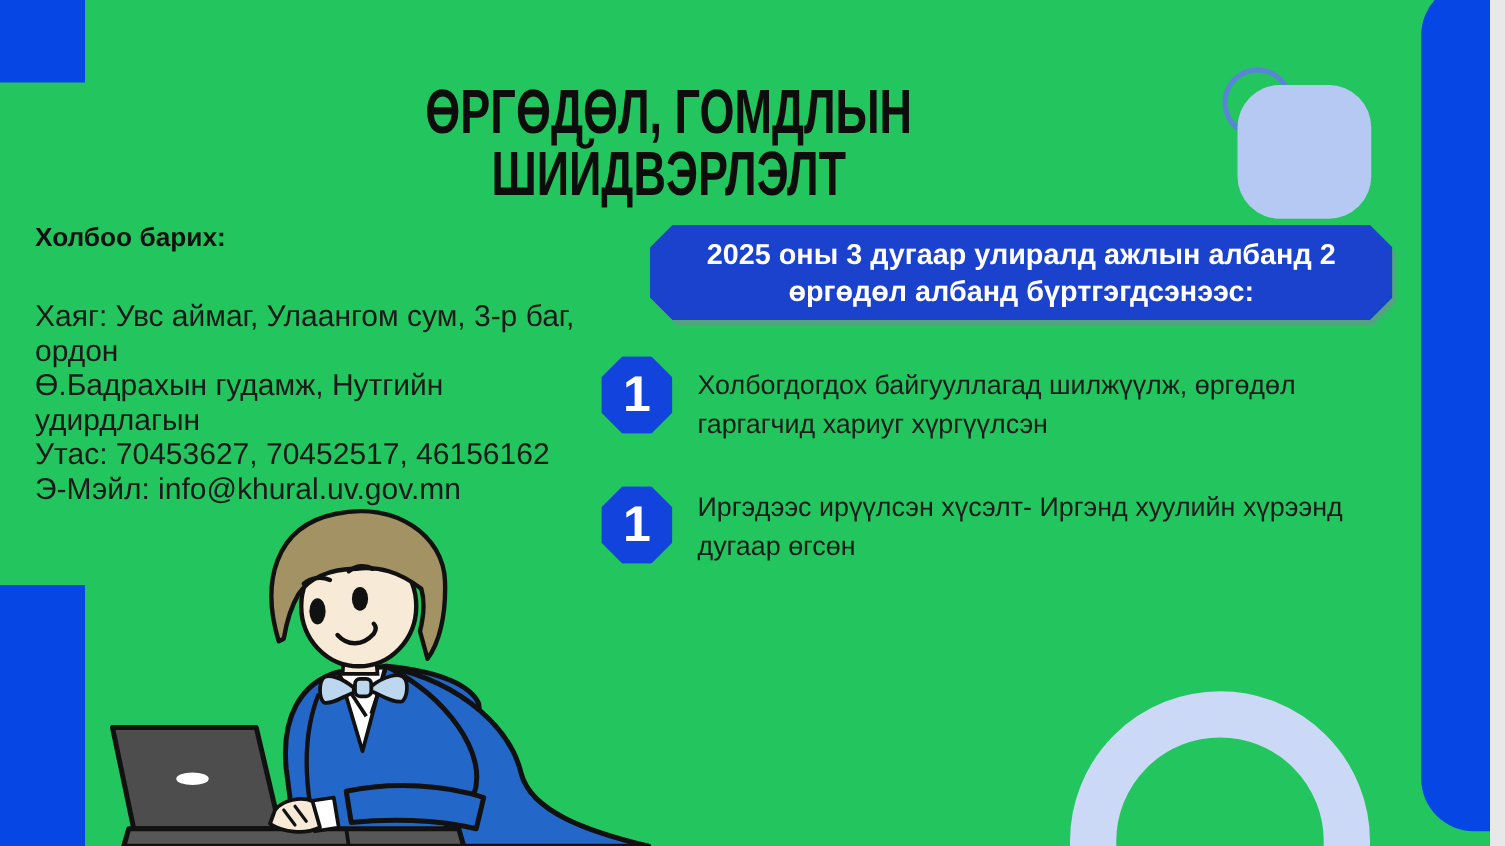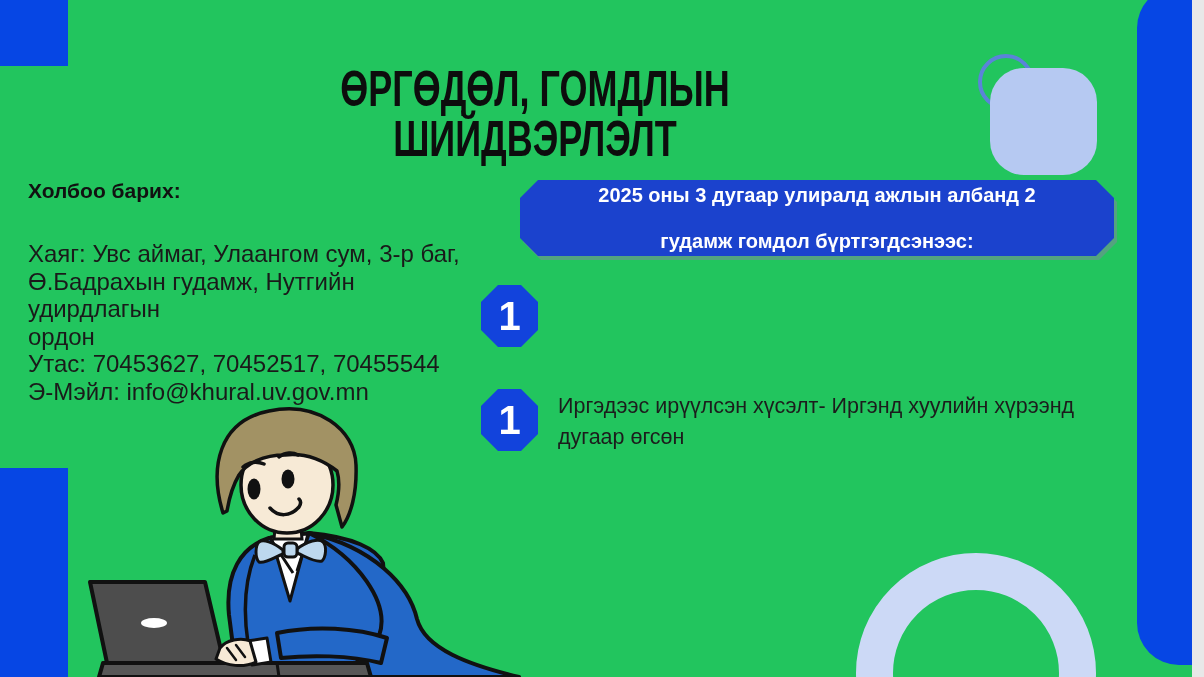--- a/index.html
+++ b/index.html
@@ -24,22 +24,22 @@
     transform:scaleX(.72); transform-origin:50% 0;}
   
   .contact-heading{position:absolute; left:28px; top:179px; width:445px; text-align:left;
     font-size:21px; font-weight:bold; color:#111;}
   .contact-lines{position:absolute; left:28px; top:240px; width:460px;
     font-size:24px; line-height:27.5px; color:#1a1a1a;}
   
   .banner-wrap{position:absolute; left:520px; top:180px;
     filter:drop-shadow(3px 4px 0 rgba(125,135,155,.55));}
   .banner{width:594px; height:76px; background:#1b42cd; color:#ffffff;
-    display:flex; flex-direction:column; justify-content:space-between; text-align:center;
-    font-size:20px; font-weight:bold; line-height:30px;
+    display:flex; flex-direction:column; justify-content:center; text-align:center;
+    font-size:23px; font-weight:bold; line-height:30px;
     clip-path:polygon(18px 0,calc(100% - 18px) 0,100% 18px,100% calc(100% - 18px),
       calc(100% - 18px) 100%,18px 100%,0 calc(100% - 18px),0 18px);}
   
   .item-badge{position:absolute; left:481px; width:57px; height:62px; background:#1243dc;
     display:flex; align-items:center; justify-content:center;
     color:#fff; font-size:40px; font-weight:bold;
     clip-path:polygon(17px 0,calc(100% - 17px) 0,100% 17px,100% calc(100% - 17px),
       calc(100% - 17px) 100%,17px 100%,0 calc(100% - 17px),0 17px);
     filter:drop-shadow(2px 3px 1px rgba(120,130,150,.35));}
   .badge-1{top:285px;} .badge-2{top:389px;}
@@ -62,34 +62,35 @@
   <div class="bar-right"></div>
 
   <div class="title">
     <div>ӨРГӨДӨЛ, ГОМДЛЫН</div>
     <div>ШИЙДВЭРЛЭЛТ</div>
   </div>
 
   <div class="contact-heading">Холбоо барих:</div>
   <div class="contact-lines">
     <div>Хаяг: Увс аймаг, Улаангом сум, 3-р баг,</div>
+    <div>ордон</div>
     <div>Ө.Бадрахын гудамж, Нутгийн удирдлагын</div>
-    <div>ордон</div>
-    <div>Утас: 70453627, 70452517, 70455544</div>
+    <div>Утас: 70453627, 70452517, 46156162</div>
     <div>Э-Мэйл: info@khural.uv.gov.mn</div>
   </div>
 
   <div class="banner-wrap">
     <div class="banner">
       <div>2025 оны 3 дугаар улиралд  ажлын албанд 2</div>
-      <div>гудамж гомдол бүртгэгдсэнээс:</div>
+      <div>өргөдөл албанд бүртгэгдсэнээс:</div>
     </div>
   </div>
 
   <div class="item-badge badge-1">1</div>
+  <div class="item-text text-1">Холбогдогдох байгууллагад шилжүүлж, өргөдөл гаргагчид хариуг хүргүүлсэн</div>
 
   <div class="item-badge badge-2">1</div>
   <div class="item-text text-2">Иргэдээс ирүүлсэн хүсэлт- Иргэнд хуулийн хүрээнд дугаар өгсөн</div>
 
   <svg class="person" viewBox="0 0 480 272" xmlns="http://www.w3.org/2000/svg">
 
     <path d="M180,272 L172,210 C168,168 184,142 212,133 L252,128 C296,132 320,144 326,158 L330,210 L330,272 Z" fill="#2368c8" stroke="#111" stroke-width="4" stroke-linejoin="round"></path>
 
     <path d="M198,150 C188,175 186,205 191,238" fill="none" stroke="#111" stroke-width="3.5"></path>
 

